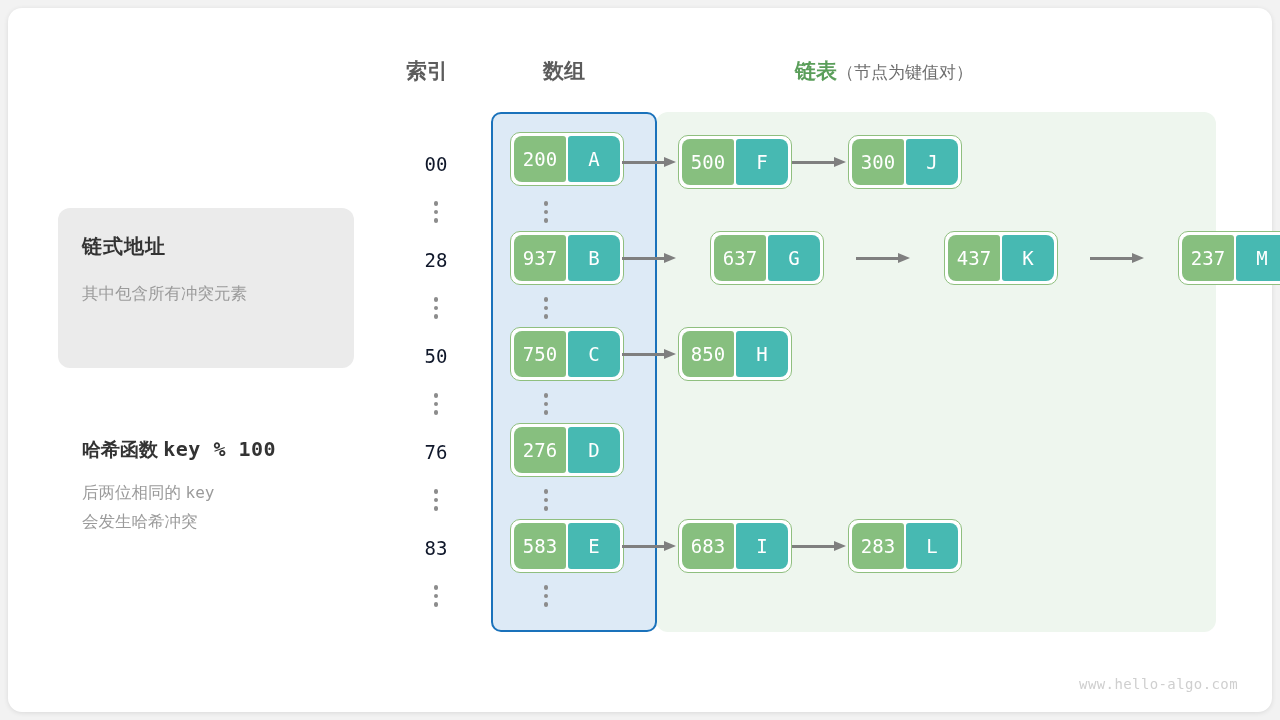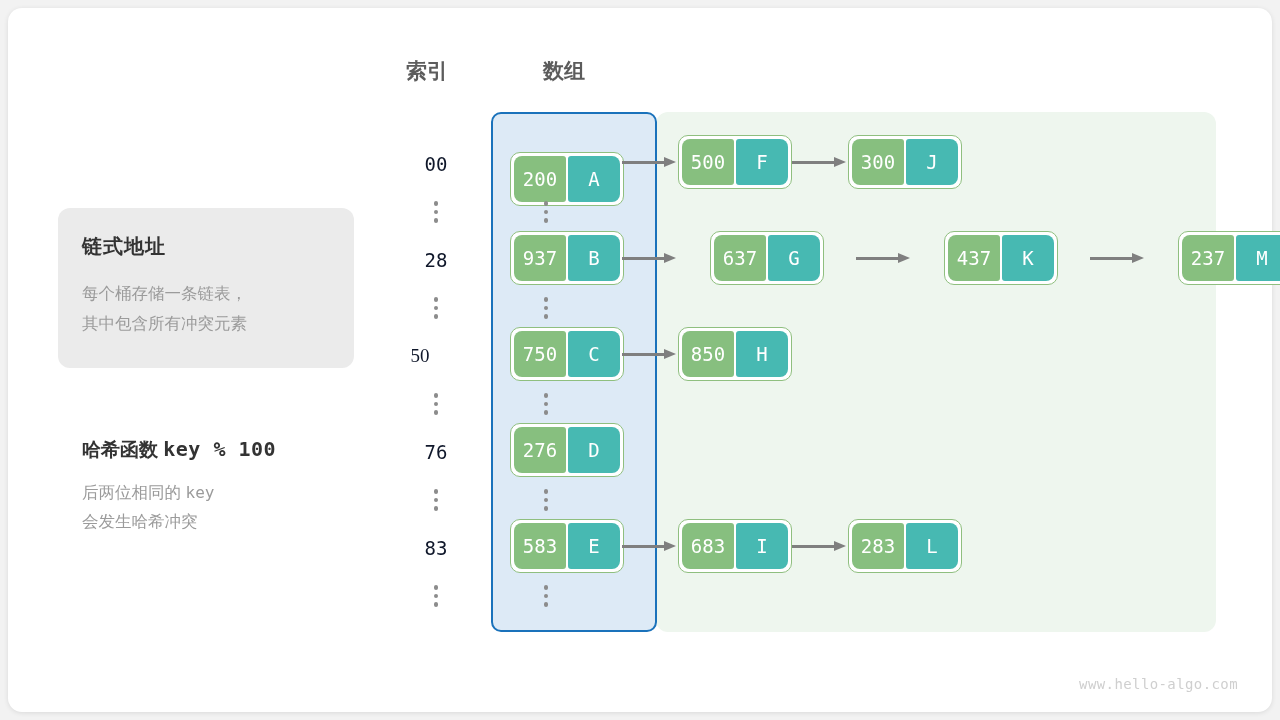--- a/index.html
+++ b/index.html
@@ -222,46 +222,48 @@
   }
 </style>
 </head>
 <body>
 
 <div id="canvas">
   <div class="card"></div>
 
   <div class="hdr" id="hdr-index">索引</div>
   <div class="hdr" id="hdr-array">数组</div>
+  <div class="hdr" id="hdr-list">
+    <span>链表</span><span class="sub">（节点为键值对）</span>
+  </div>
 
   <div id="info-card"></div>
   <div id="info-title">链式地址</div>
   <div id="info-desc">
-    <div>每个桶存储一条链表，</div>
     <div>其中包含所有冲突元素</div>
   </div>
 
   <div id="hash-title">
     <span>哈希函数</span>
     <span class="mono">key % 100</span>
   </div>
   <div id="hash-desc">
     <div>
       <span>后两位相同的</span>
       <span class="mono">key</span>
     </div>
     <div>会发生哈希冲突</div>
   </div>
 
   <div id="list-panel"></div>
   <div id="array-panel"></div>
 
   <div id="rows-layer">
       <div class="idx" style="top: 153px; left: 406px;">00</div>
-      <div class="chain" style="top: 152px; left: 510px;">
+      <div class="chain" style="top: 132px; left: 510px;">
         <div class="node">
           <div class="key">200</div>
           <div class="val">A</div>
         </div>
       </div>
       <div class="chain" style="top: 135px; left: 622px;">
         <div class="arrow">
           <div class="shaft"></div>
           <div class="head"></div>
         </div>
@@ -324,21 +326,21 @@
       <div class="dots" style="top: 297px; left: 406px;">
         <i></i>
         <i></i>
         <i></i>
       </div>
       <div class="dots" style="top: 297px; left: 516px;">
         <i></i>
         <i></i>
         <i></i>
       </div>
-      <div class="idx" style="top: 345px; left: 390px; font-family: Liberation Serif, serif;">50</div>
+      <div class="idx" style="top: 345px; left: 406px;">50</div>
       <div class="chain" style="top: 327px; left: 510px;">
         <div class="node">
           <div class="key">750</div>
           <div class="val">C</div>
         </div>
       </div>
       <div class="chain" style="top: 327px; left: 622px; text-align: right;">
         <div class="arrow">
           <div class="shaft"></div>
           <div class="head"></div>

